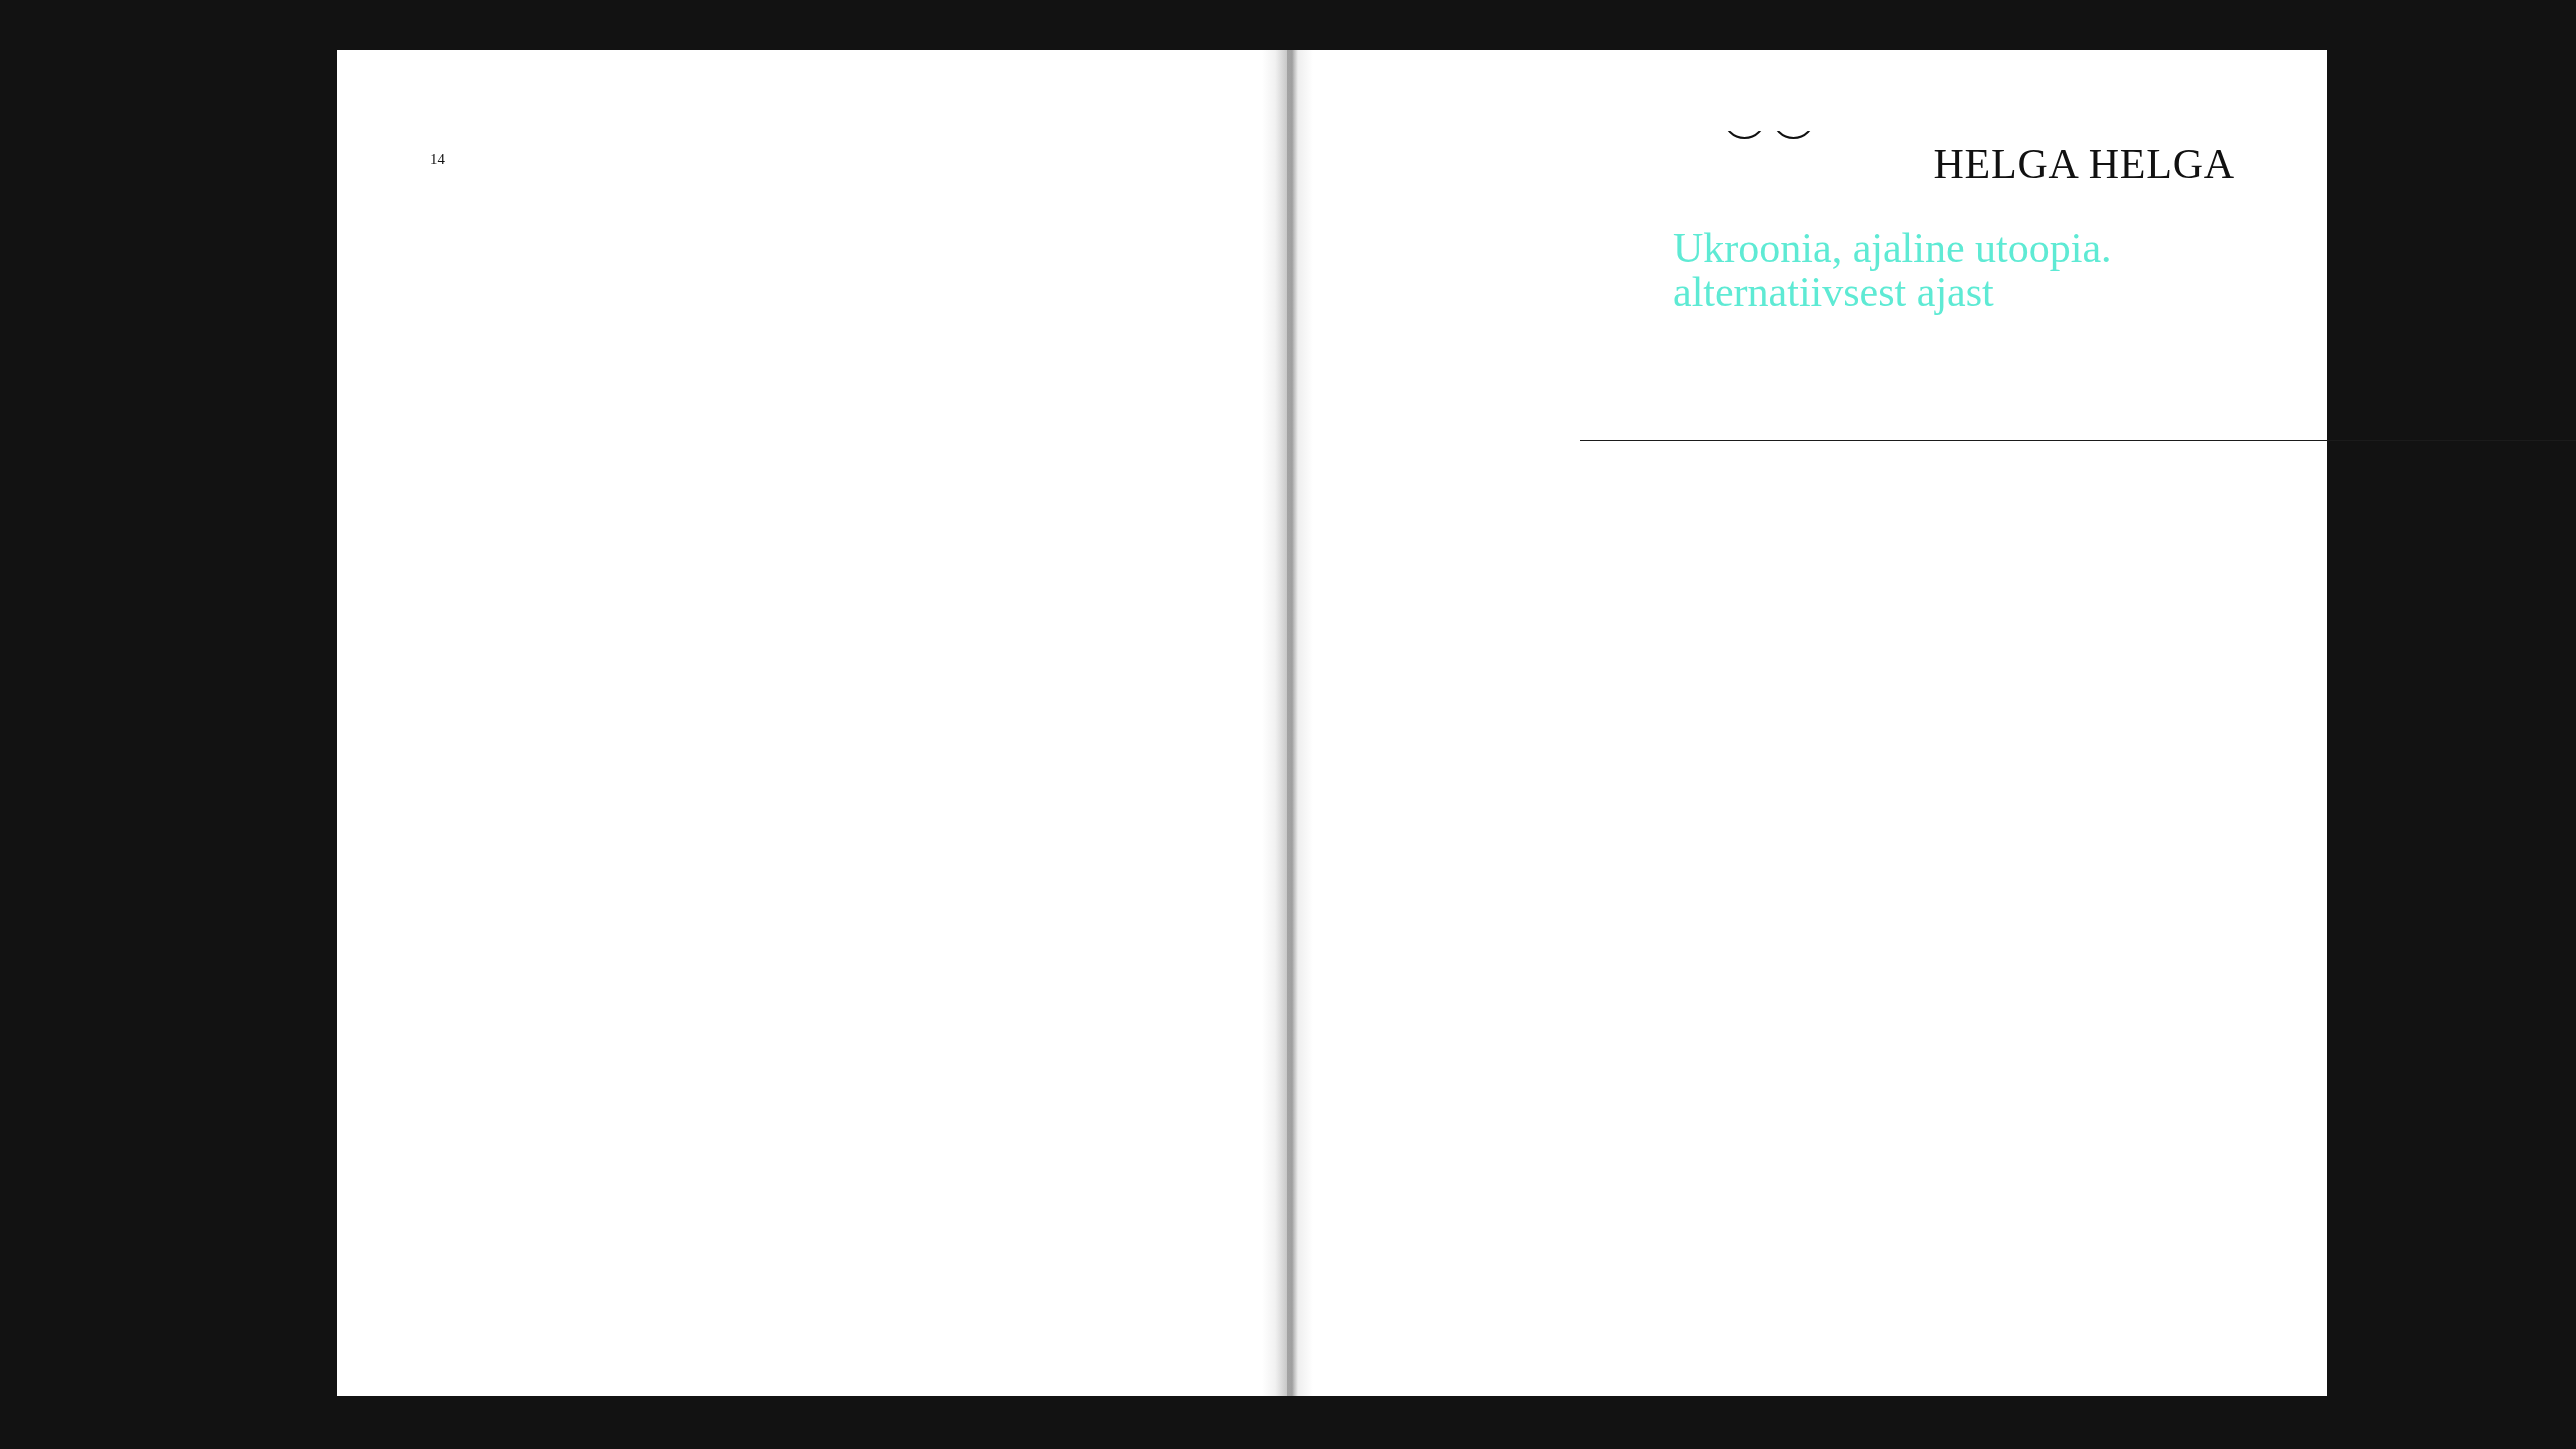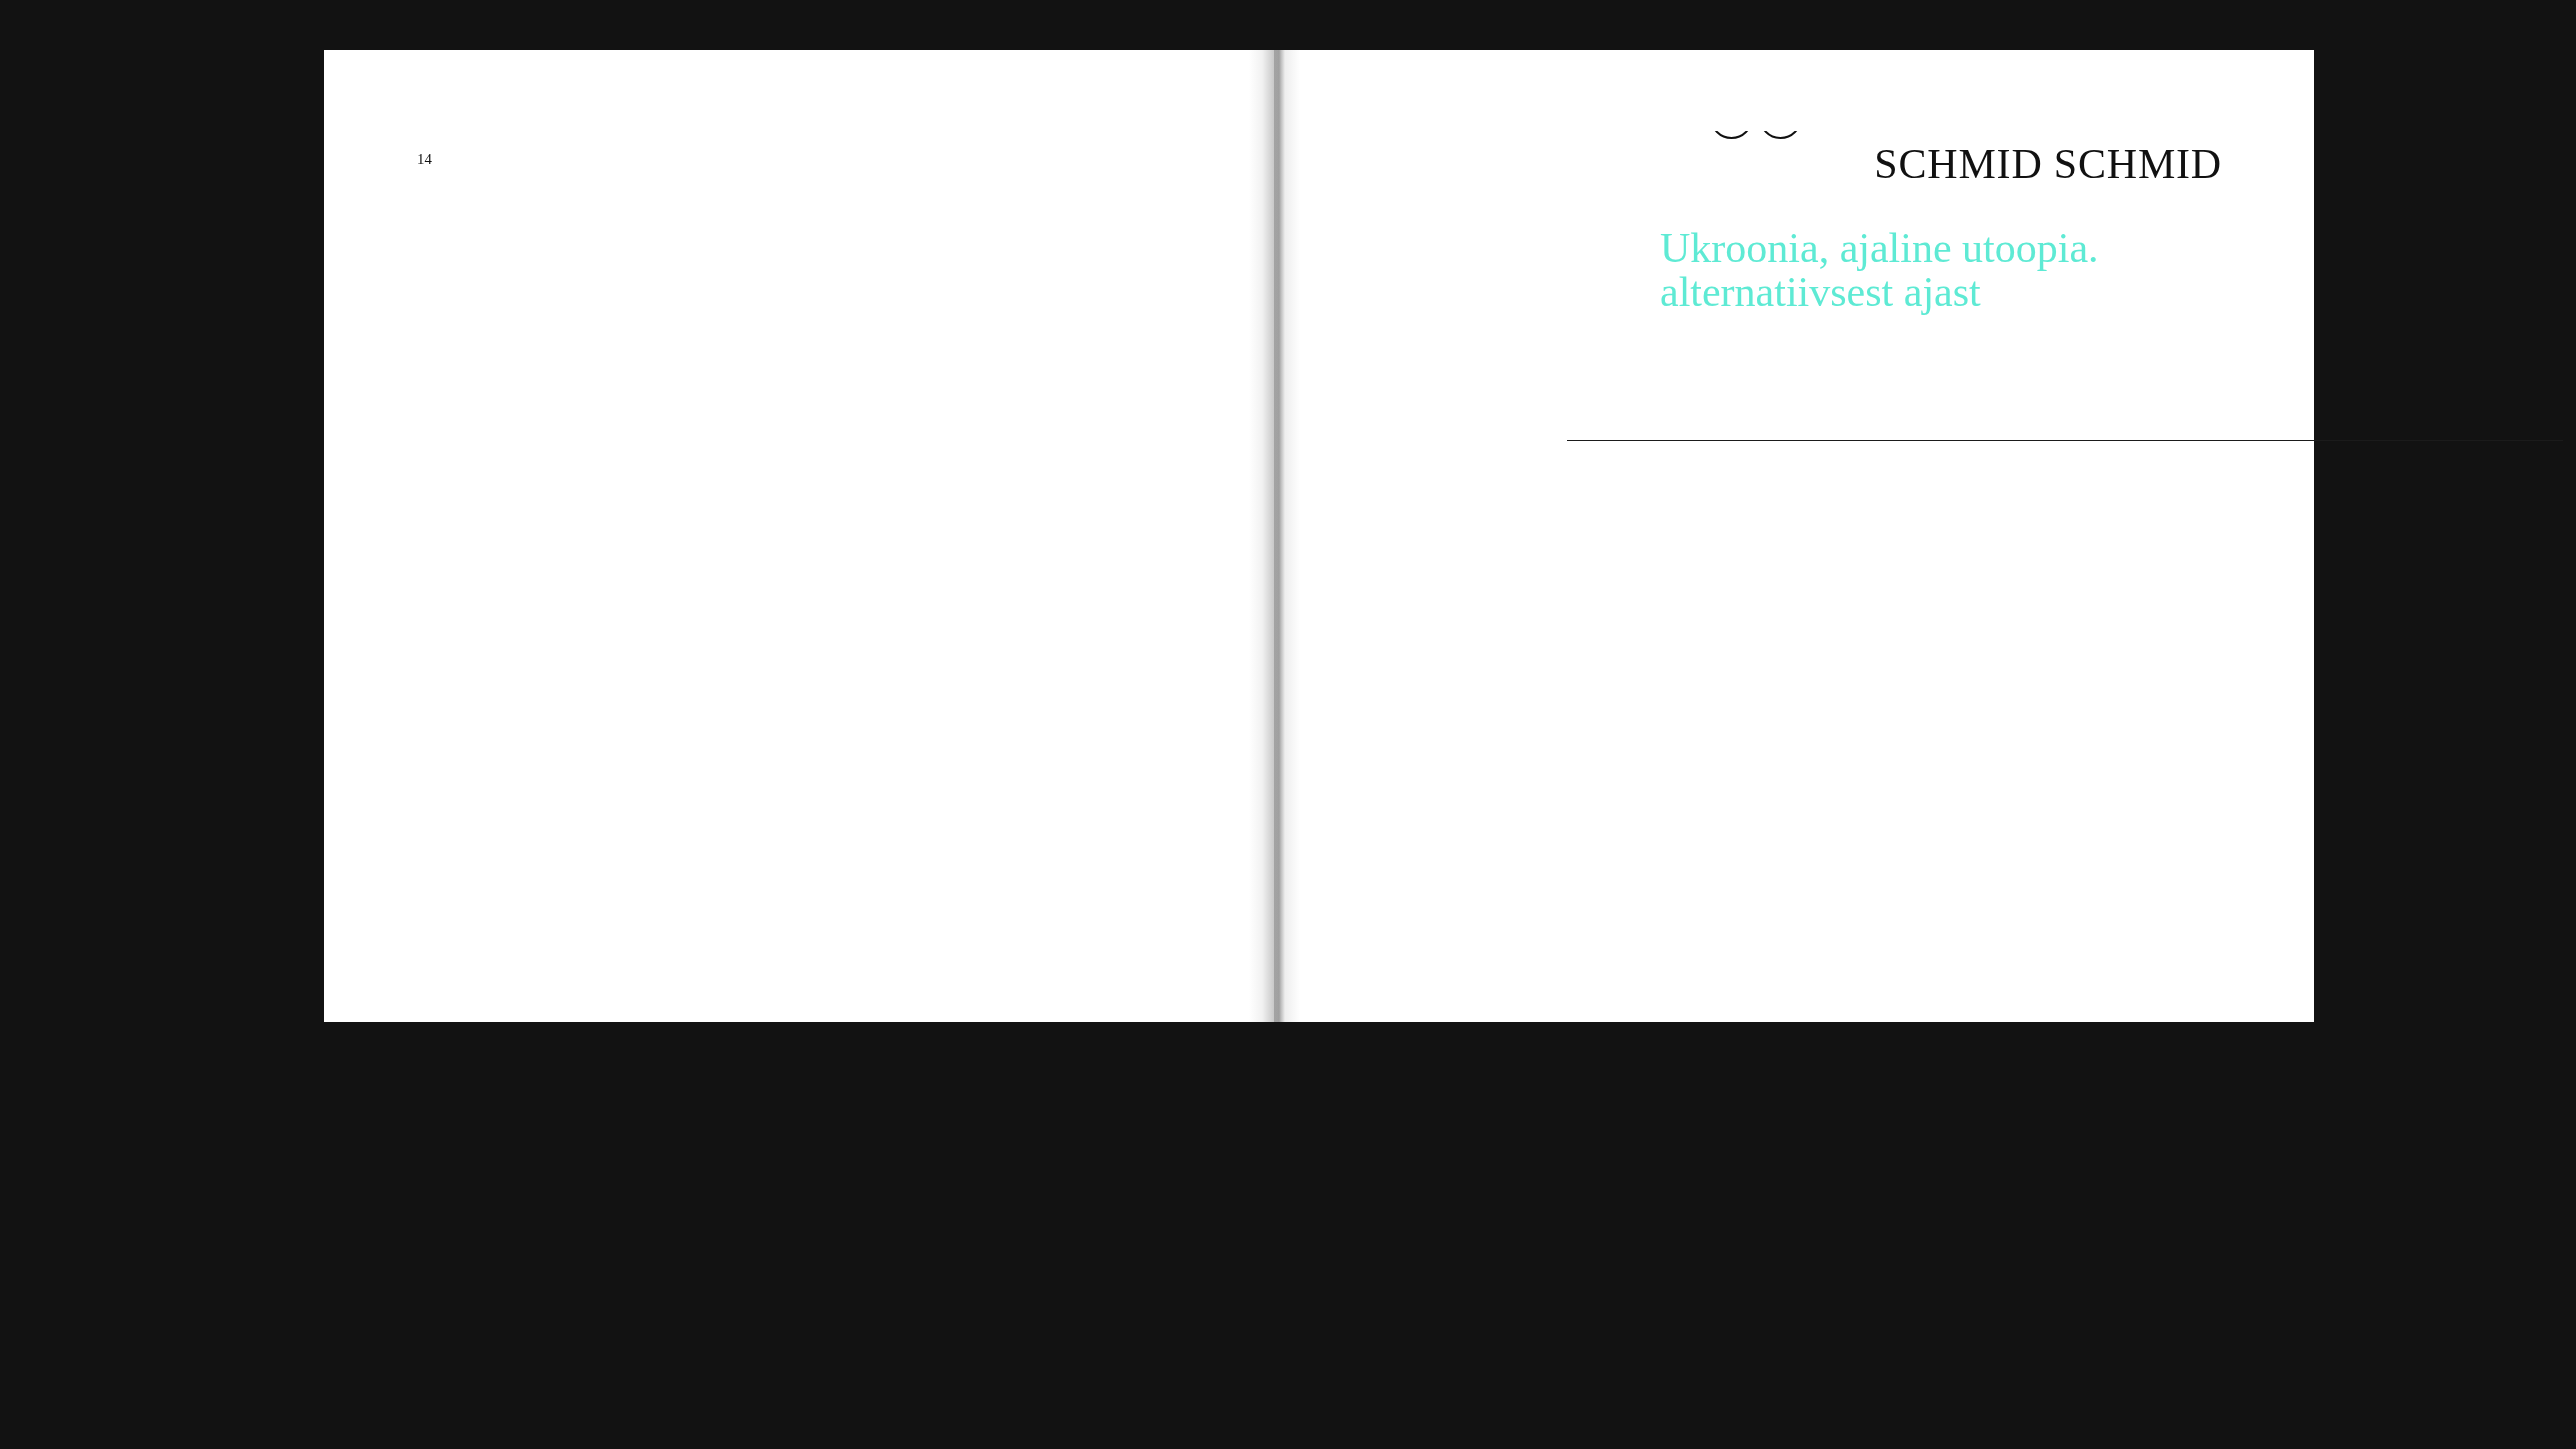--- a/index.html
+++ b/index.html
@@ -15,24 +15,24 @@
   #stage {
     position: relative;
     width: 2576px;
     height: 1449px;
     background: #121212;
   }
 
   
   .spread {
     position: absolute;
-    left: 281px;
+    left: 294px;
     top: 50px;
     width: 1990px;
-    height: 972px;
+    height: 1346px;
     display: flex;
     box-shadow: 0 0 0 0 rgba(0,0,0,0);
     padding-left: 43px;
   }
 
   .page {
     position: relative;
     background: #ffffff;
     height: 100%;
     box-sizing: border-box;
@@ -177,21 +177,21 @@
     </div>
 
     <div class="gutter"></div>
     <div class="gutter-dark"></div>
 
     <div class="clipped-ornament">
       <div class="c c1"></div>
       <div class="c c2"></div>
     </div>
 
-    <div class="author">SCHMID SCHMID</div>
+    <div class="author">HELGA HELGA</div>
 
     <div class="essay-title">
       <span class="line">Ukroonia, ajaline utoopia.</span>
       <span class="line">alternatiivsest ajast</span>
     </div>
 
     <div class="rule"></div>
 
 
   </div>

